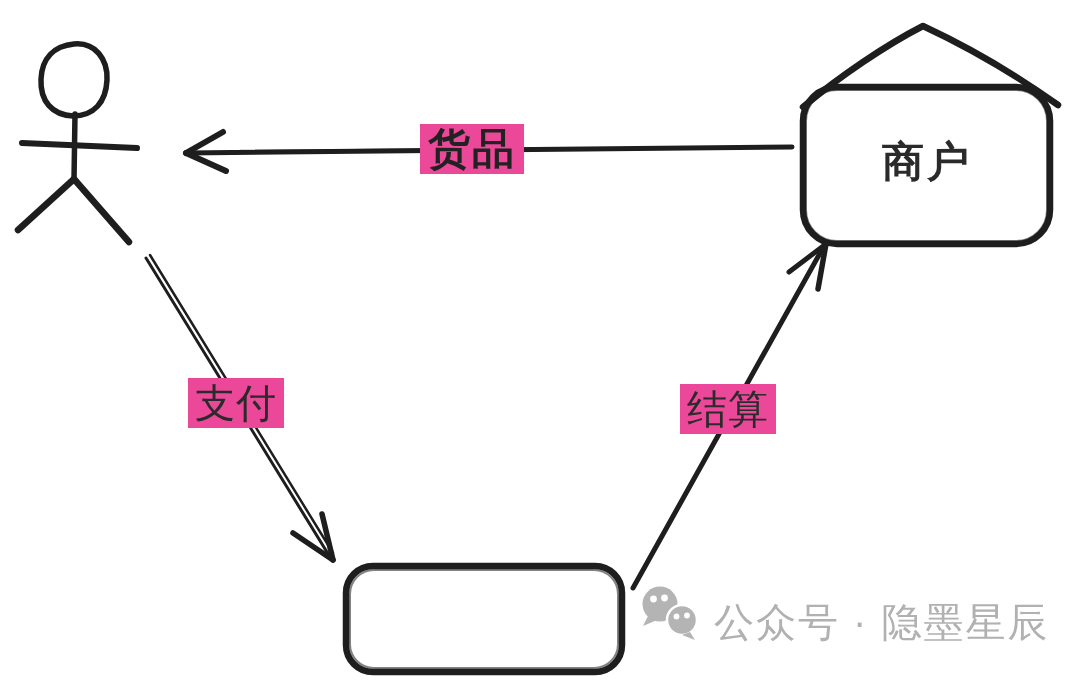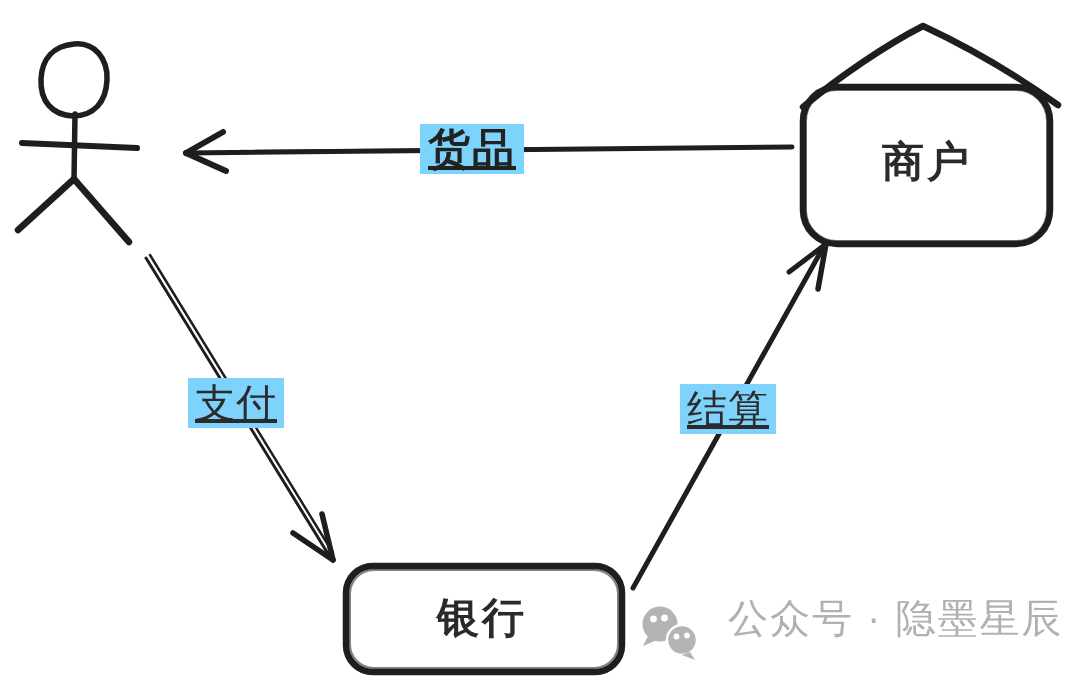--- a/index.html
+++ b/index.html
@@ -26,46 +26,45 @@
     color: #2a2a2a;
     white-space: nowrap;
     line-height: 1;
   }
   .node-label {
     font-size: 42px;
     font-weight: 700;
     letter-spacing: 3px;
   }
   .edge-label {
-    background: #7dd3fc;
+    background: #ec4899;
     text-align: right;
-    text-decoration: underline;
   }
   .edge-label.goods {
     font-size: 42px;
     font-weight: 700;
     letter-spacing: 2px;
     padding: 4px 8px;
     color: #222222;
   }
   .edge-label.payment,
   .edge-label.settlement {
     font-size: 40px;
     font-weight: 500;
     letter-spacing: 1px;
     padding: 5px 7px;
     color: #2b2b2b;
   }
   .watermark {
     position: absolute;
     left: 638px;
-    top: 598px;
+    top: 578px;
     display: flex;
-    align-items: flex-start;
-    gap: 18px;
+    align-items: flex-end;
+    gap: 4px;
   }
   .watermark .wm-text {
     color: #b1b1b1;
     font-size: 40px;
     font-weight: 400;
     letter-spacing: 2px;
     line-height: 1;
     white-space: nowrap;
   }
 </style>
@@ -113,21 +112,20 @@
       <g>
         <path d="M 633 588 L 824 246" stroke-width="5"></path>
         <path d="M 826 244 L 789 272" stroke-width="5"></path>
         <path d="M 826 244 L 818 289" stroke-width="5.5"></path>
       </g>
     </g>
   </svg>
 
   <div class="label node-label" style="left:927px; top:162px;">商户</div>
 
-  <div class="label node-label" style="left:482px; top:618px;">银行</div>
 
   <div class="label edge-label goods" style="left:472px; top:149px;">货品</div>
 
   <div class="label edge-label settlement" style="left:728px; top:409px;">结算</div>
 
   <div class="label edge-label payment" style="left:236px; top:403px;">支付</div>
 
   <div class="watermark">
     <svg width="72" height="64" viewBox="0 0 72 64">
 

